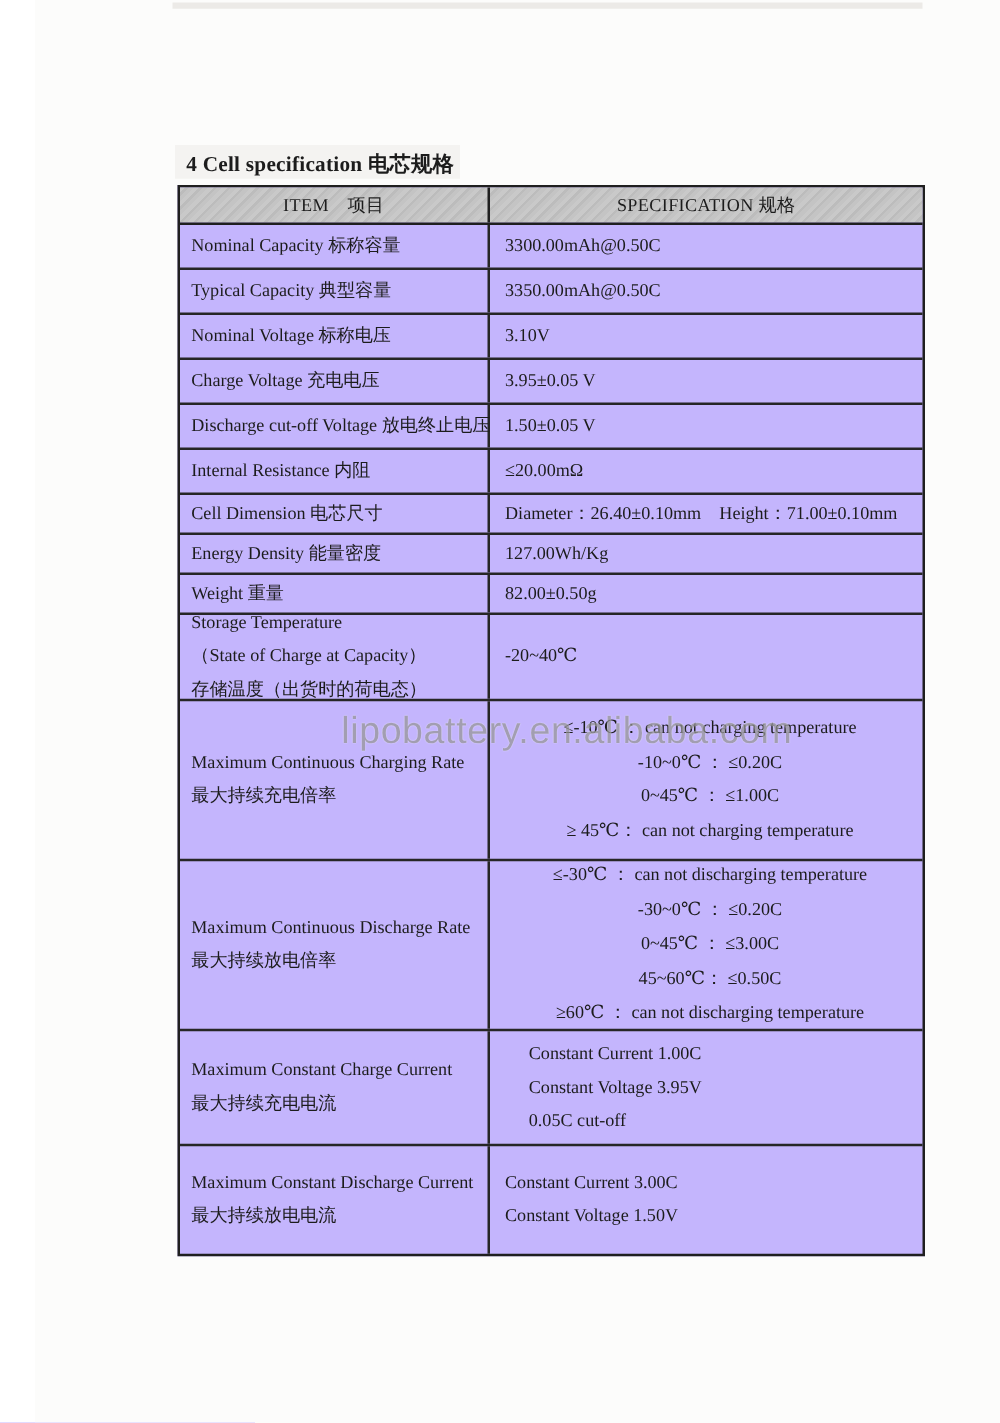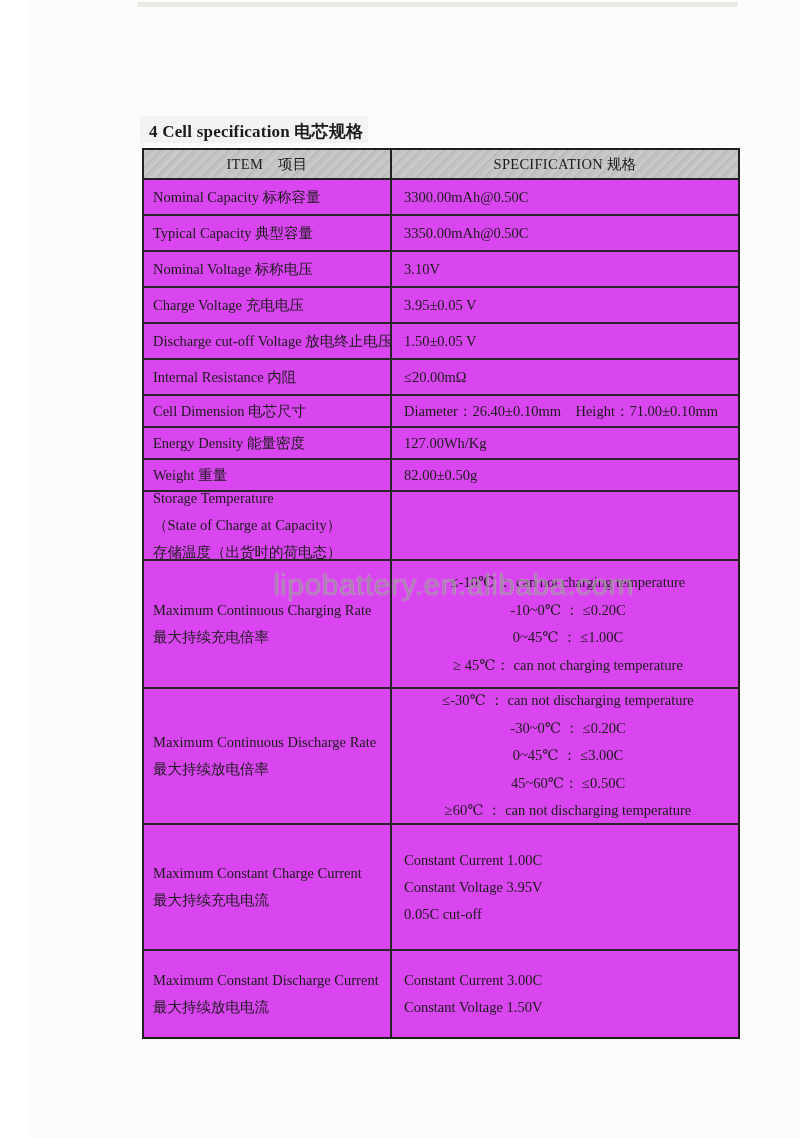--- a/index.html
+++ b/index.html
@@ -32,21 +32,21 @@
     font-weight: bold;
     letter-spacing: 0.2px;
     white-space: nowrap;
   }
   .spec-table {
     position: absolute;
     left: 114px; top: 148px;
     width: 598px;
     box-sizing: border-box;
     border: 2px solid #1f1f1f;
-    background: #d946ef;
+    background: #c4b5fd;
   }
   .thead {
     display: flex;
     box-sizing: border-box;
     height: 30px;
     border-bottom: 2px solid #1f1f1f;
     background: repeating-linear-gradient(135deg, #c9c9c9 0 3px, #bcbcbc 3px 5px, #c4c4c4 5px 8px);
   }
   .th {
     box-sizing: border-box;
@@ -80,21 +80,21 @@
     flex: 1;
     padding: 2px 6px 2px 12px;
   }
   .line { line-height: 27px; white-space: nowrap; }
   
   .row-1, .row-2, .row-3, .row-4, .row-5, .row-6 { height: 36px; }
   .row-7, .row-8, .row-9 { height: 32px; }
   .row-10 { height: 69px; }
   .row-11 { height: 128px; }
   .row-12 { height: 136px; }
-  .row-13 { height: 126px; }
+  .row-13 { height: 92px; gap: 19px; }
   .row-14 { height: 86px; }
   .row-11 .spec-cell .line, .row-12 .spec-cell .line { line-height: 27.5px; text-align: center; }
   .row-10 .item-cell .line { line-height: 27px; }
   .watermark {
     position: absolute;
     left: 245px; top: 568px;
     font-family: "Liberation Sans", "DejaVu Sans", sans-serif;
     font-size: 30px;
     color: #969694;
     opacity: 0.72;
@@ -192,20 +192,23 @@
           <div class="td spec-cell">
             <div class="line">82.00±0.50g</div>
           </div>
         </div>
         <div class="tr row-10">
           <div class="td item-cell">
             <div class="line">Storage Temperature</div>
             <div class="line">（State of Charge at Capacity）</div>
             <div class="line">存储温度（出货时的荷电态）</div>
           </div>
+          <div class="td spec-cell">
+            <div class="line">-20~40℃</div>
+          </div>
         </div>
         <div class="tr row-11">
           <div class="td item-cell">
             <div class="line">Maximum Continuous Charging Rate</div>
             <div class="line">最大持续充电倍率</div>
           </div>
           <div class="td spec-cell">
             <div class="line">≤-10℃ ： can not charging temperature</div>
             <div class="line">-10~0℃ ： ≤0.20C</div>
             <div class="line">0~45℃ ： ≤1.00C</div>

